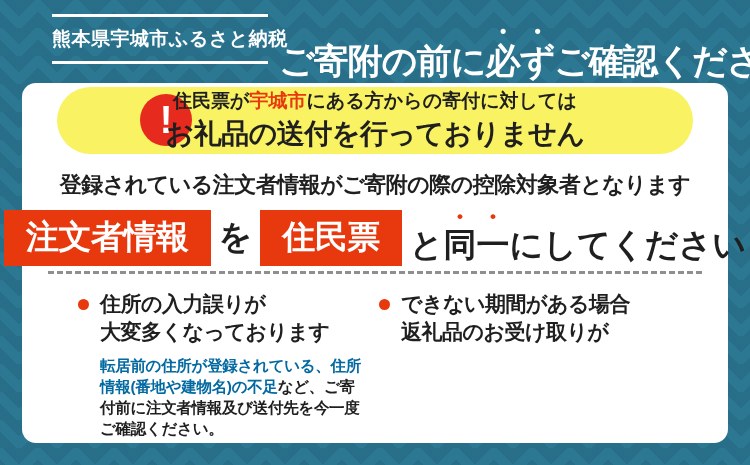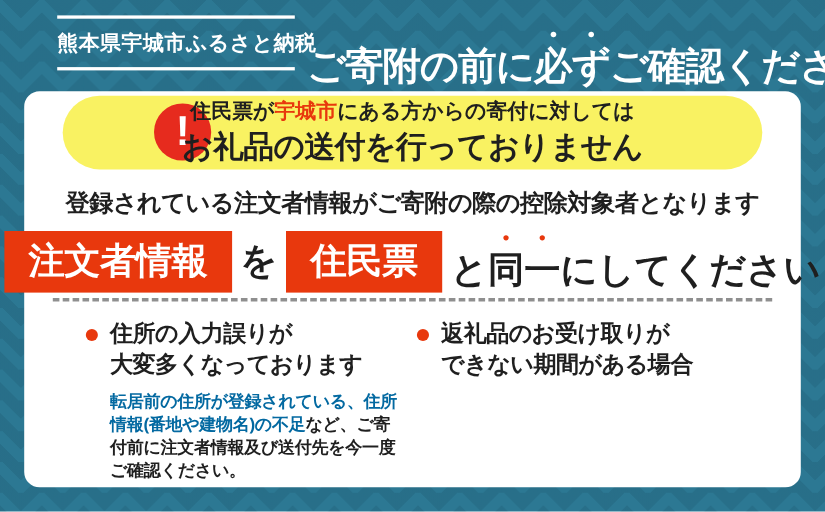--- a/index.html
+++ b/index.html
@@ -221,20 +221,20 @@
           <span>大変多くなっております</span>
         </div>
         <div class="col-body">
           <span data-style="red">転居前の住所が登録されている、住所情報(番地や建物名)の不足</span><span data-style="black">など、ご寄付前に注文者情報及び送付先を今一度ご確認ください。</span>
         </div>
       </div>
 
       <div class="col">
         <span class="bullet"></span>
         <div class="col-heading">
+          <span>できない期間がある場合</span>
           <span>返礼品のお受け取りが</span>
-          <span>できない期間がある場合</span>
         </div>
       </div>
 
     </div>
   </div>
 </div>
 
 </body></html>

